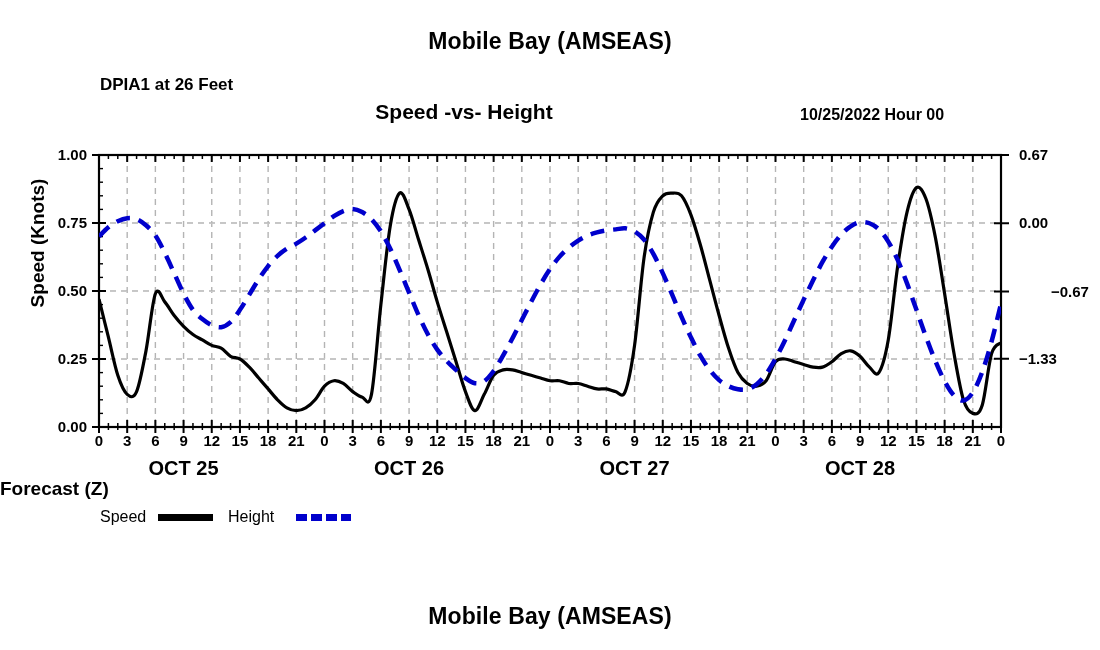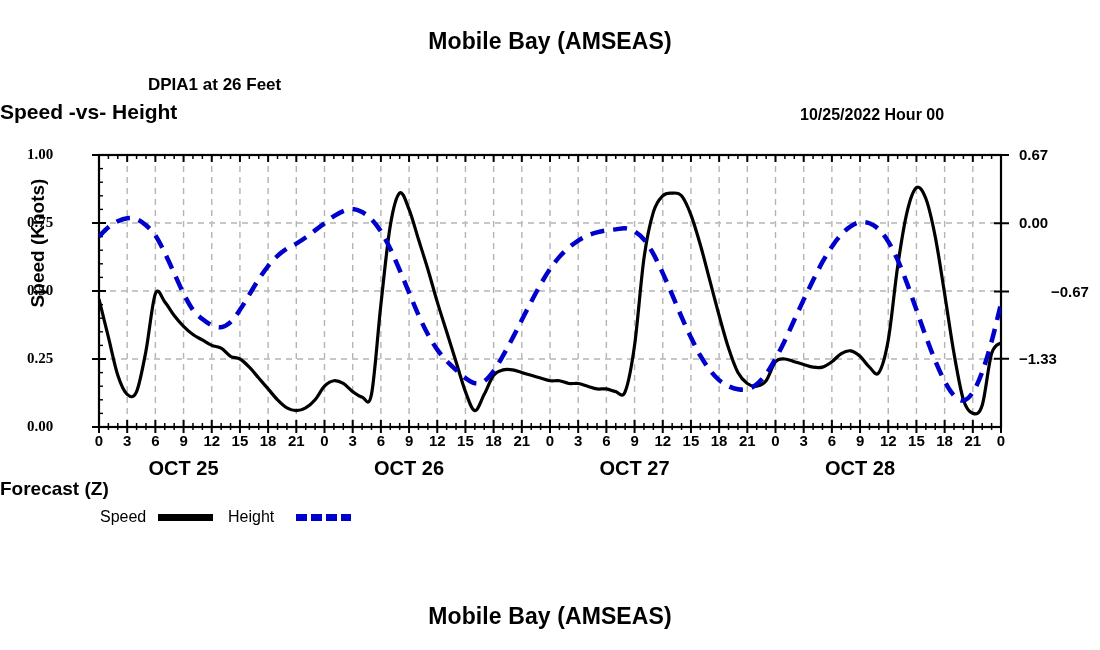--- a/index.html
+++ b/index.html
@@ -5,31 +5,31 @@
   html,body{margin:0;padding:0;}
   body{
     width:1100px;height:650px;background:#ffffff;
     font-family:"Liberation Sans", sans-serif;
     color:#000;overflow:hidden;position:relative;
   }
   .stage{position:absolute;left:0;top:0;width:1100px;height:650px;}
   .txt{position:absolute;white-space:nowrap;font-weight:bold;}
   #top-title{left:0;top:28px;width:1100px;text-align:center;font-size:23px;letter-spacing:.1px;}
   #bottom-title{left:0;top:603px;width:1100px;text-align:center;font-size:23px;letter-spacing:.1px;}
-  #center-sub{left:0;top:100px;width:928px;font-size:21px;}
-  #station-line{left:100px;top:75px;font-size:17px;margin-left:48px;}
+  #center-sub{left:0;top:100px;width:928px;text-align:center;font-size:21px;}
+  #station-line{left:100px;top:75px;font-size:17px;}
   #coord-line{left:100px;top:104px;font-size:17px;}
   #datetime-line{left:800px;top:106px;font-size:16px;}
   #ylabel-left{
     left:-72px;top:232px;width:220px;text-align:center;font-size:19px;
     transform:rotate(-90deg);transform-origin:center center;
   }
   #xlabel{left:0;top:478px;width:1100px;text-align:left;font-size:19px;}
   .ytick{position:absolute;font-size:15px;font-weight:bold;white-space:nowrap;}
-  .ytick.left{text-align:left;width:60px;font-family:Liberation Serif, serif;}
+  .ytick.left{text-align:right;width:60px;}
   .ytick.right{text-align:left;width:70px;}
   .xtick{position:absolute;font-size:15px;font-weight:bold;text-align:center;width:26px;}
   .daylbl{position:absolute;font-size:20px;font-weight:bold;text-align:center;width:120px;}
   .legend-item{position:absolute;font-size:16px;font-weight:normal;white-space:nowrap;}
   .legend-swatch{position:absolute;height:7px;}
   svg{position:absolute;left:0;top:0;}
 </style>
 </head>
 <body>
 

